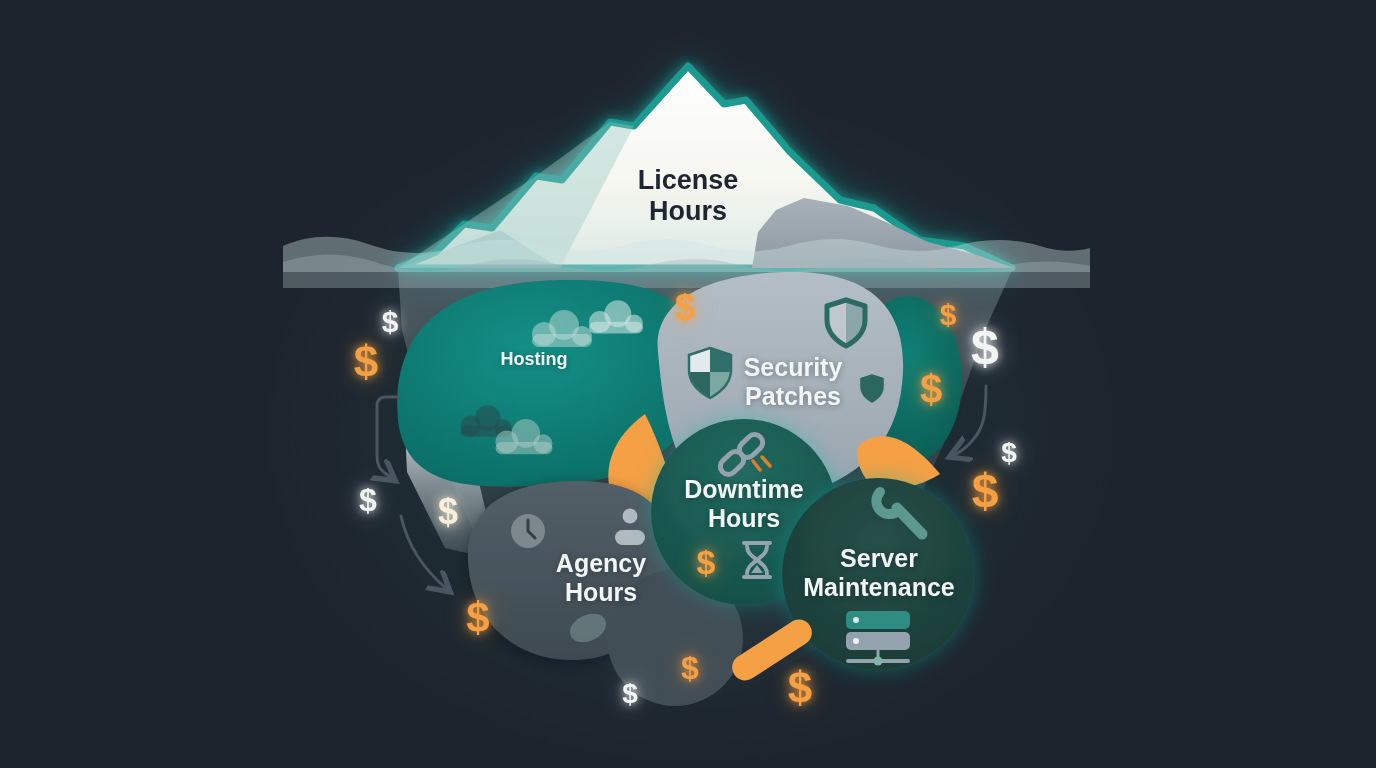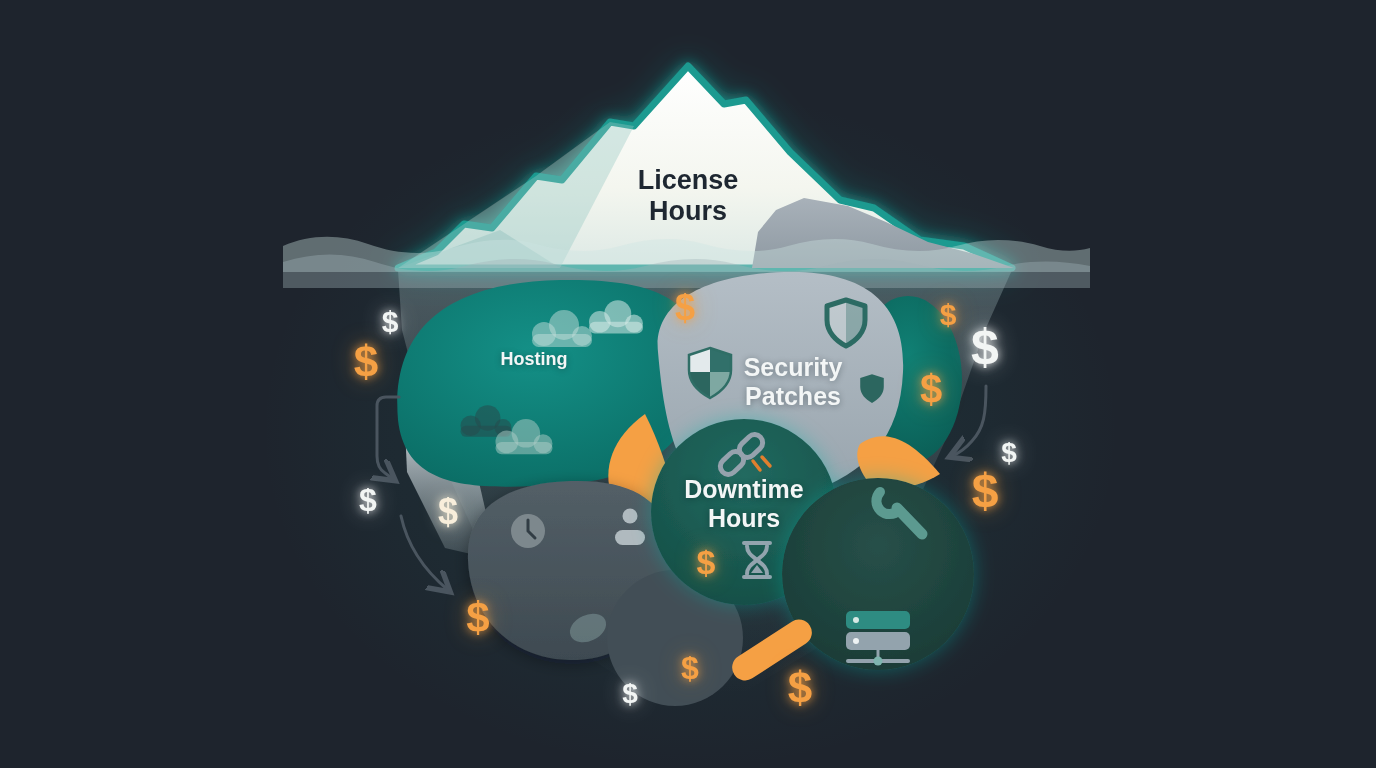--- a/index.html
+++ b/index.html
@@ -248,21 +248,29 @@
 <div class="label" style="left:793px;top:382px;font-size:25px">
   <span class="lline">Security</span>
   <span class="lline">Patches</span>
 </div>
 
 <div class="label" style="left:744px;top:504px;font-size:25px">
   <span class="lline">Downtime</span>
   <span class="lline">Hours</span>
 </div>
 
-
+<div class="label" style="left:601px;top:578px;font-size:25px">
+  <span class="lline">Agency</span>
+  <span class="lline">Hours</span>
+</div>
+
+<div class="label" style="left:879px;top:573px;font-size:25px">
+  <span class="lline">Server</span>
+  <span class="lline">Maintenance</span>
+</div>
 
 <span class="dollar white" style="left:390px;top:322px;font-size:30px">$</span>
 <span class="dollar orange" style="left:366px;top:362px;font-size:44px">$</span>
 <span class="dollar white" style="left:368px;top:500px;font-size:32px">$</span>
 <span class="dollar cream" style="left:448px;top:512px;font-size:36px">$</span>
 <span class="dollar orange" style="left:478px;top:618px;font-size:42px">$</span>
 <span class="dollar orange" style="left:685px;top:308px;font-size:36px">$</span>
 <span class="dollar orange" style="left:948px;top:315px;font-size:30px">$</span>
 <span class="dollar white" style="left:985px;top:347px;font-size:50px">$</span>
 <span class="dollar orange" style="left:931px;top:389px;font-size:40px">$</span>

